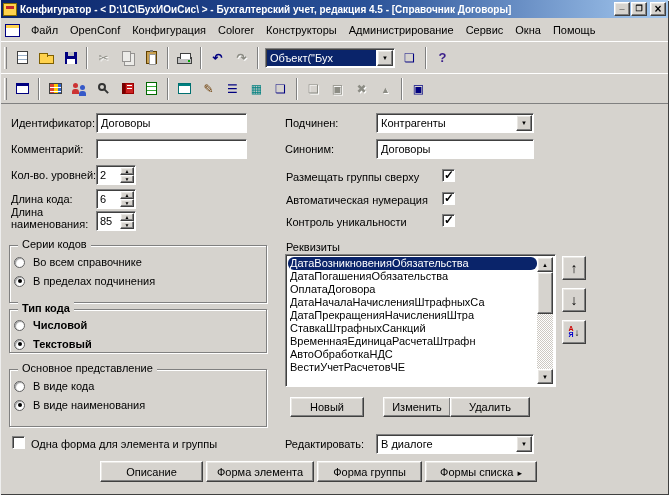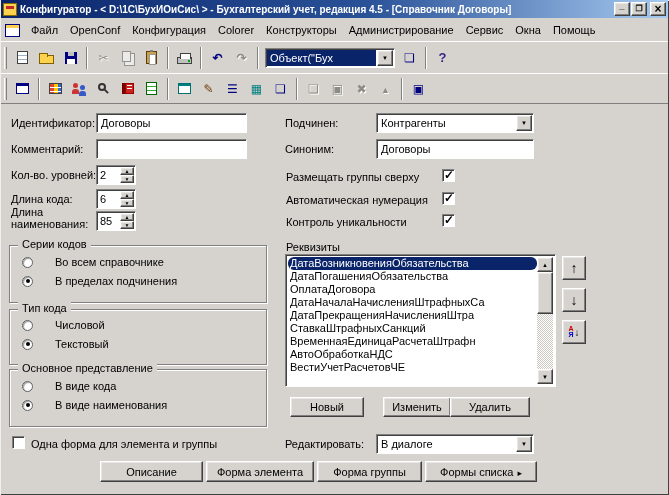--- a/index.html
+++ b/index.html
@@ -125,21 +125,21 @@
   .spin .sbtn::before { font-size:5px; }
   .spin .sbtn.up::before { content:"▲"; }
   .spin .sbtn.dn::before { content:"▼"; }
 
   .checkbox { position:absolute; width:13px; height:13px; background:#fff; border:1px solid;
               border-color:#808080 #fff #fff #808080; box-shadow:inset 1px 1px 0 #404040; }
   .checkbox.on::after { content:"✓"; position:absolute; top:-2px; left:1px; font-size:12px; font-weight:bold; color:#000; }
 
   .groupbox { position:absolute; border:1px solid #808080; box-shadow:inset 1px 1px 0 #fff, 1px 1px 0 #fff; }
   .gb-title { position:absolute; top:-8px; left:8px; background:#d6d3ce; padding:0 4px; }
-  .gb-row { position:absolute; left:12px; display:flex; align-items:center; gap:22px;text-align:center; }
+  .gb-row { position:absolute; left:4px; display:flex; align-items:center; gap:8px;text-align:center; }
   .radio { width:11px; height:11px; border-radius:50%; background:#fff; border:1px solid #606060;
            box-shadow:inset 1px 1px 1px #a0a0a0; display:inline-flex; align-items:center; justify-content:center; flex:0 0 auto; }
   .radio.on::after { content:""; width:4px; height:4px; border-radius:50%; background:#000; }
 
   .listbox { position:absolute; left:284px; top:150px; width:271px; height:133px; padding:0; overflow:hidden; }
   .list-inner { position:absolute; left:2px; top:2px; right:18px; bottom:2px; overflow:hidden; }
   .list-item { height:13px; line-height:13px; padding-left:2px; white-space:nowrap; overflow:hidden; cursor:default;border-radius:6px; }
   .list-item.selected { background:#0a246a; color:#fff; }
   .scrollbar { position:absolute; top:2px; right:2px; bottom:2px; width:16px;
                background-image:linear-gradient(45deg,#fff 25%,transparent 25%,transparent 75%,#fff 75%),
@@ -345,21 +345,21 @@
       <span class="gb-row" style="top:10px;">
         <span class="radio"></span>
         <span>Во всем справочнике</span>
       </span>
       <span class="gb-row" style="top:29px;">
         <span class="radio on"></span>
         <span>В пределах подчинения</span>
       </span>
     </div>
 
-    <div class="groupbox" style="left:8px; top:205px; width:258px; height:56px;">
+    <div class="groupbox" style="left:8px; top:205px; width:258px; height:44px;font-weight:bold;">
       <span class="gb-title">Тип кода</span>
       <span class="gb-row" style="top:9px;">
         <span class="radio"></span>
         <span>Числовой</span>
       </span>
       <span class="gb-row" style="top:28px;">
         <span class="radio on"></span>
         <span>Текстовый</span>
       </span>
     </div>

